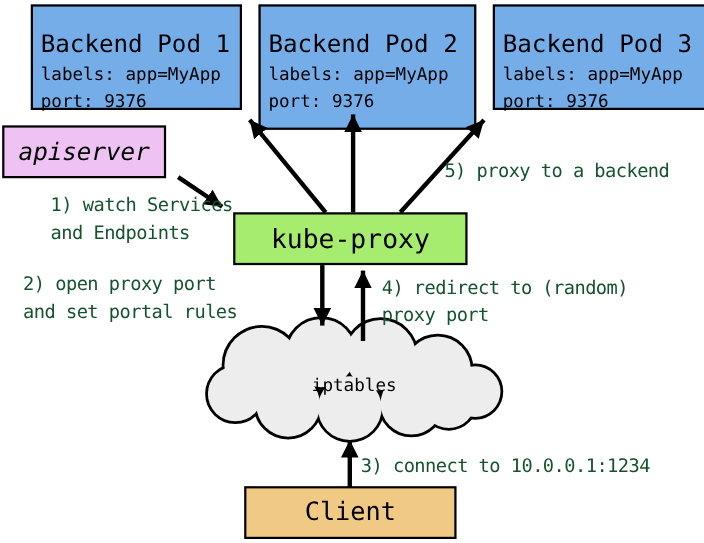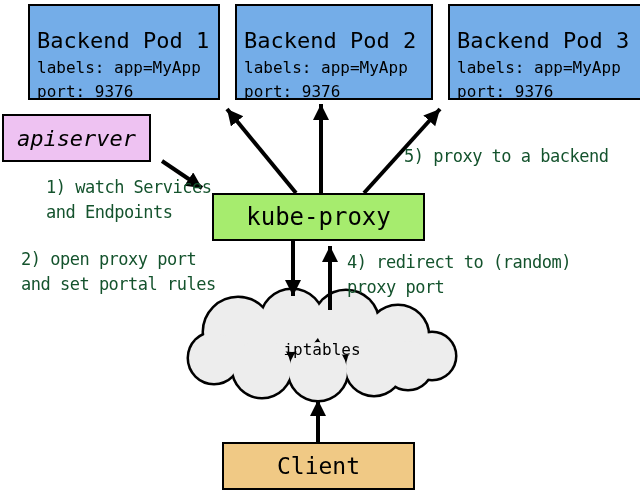--- a/index.html
+++ b/index.html
@@ -91,21 +91,21 @@
 <body>
 
 <div class="canvas">
 
   <div class="box pod" style="left:28px; top:4px; width:192px; height:96px;">
     <div class="pod-title">Backend Pod 1</div>
     <div class="pod-line">labels: app=MyApp</div>
     <div class="pod-line">port: 9376</div>
   </div>
 
-  <div class="box pod" style="left:235px; top:4px; width:198px; height:96px;">
+  <div class="box pod" style="left:235px; top:4px; width:198px; height:114px;">
     <div class="pod-title">Backend Pod 2</div>
     <div class="pod-line">labels: app=MyApp</div>
     <div class="pod-line">port: 9376</div>
   </div>
 
   <div class="box pod" style="left:448px; top:4px; width:227px; height:96px;">
     <div class="pod-title">Backend Pod 3</div>
     <div class="pod-line">labels: app=MyApp</div>
     <div class="pod-line">port: 9376</div>
   </div>
@@ -172,20 +172,23 @@
   <div class="note note-1">
     <div>1) watch Services</div>
     <div>and Endpoints</div>
   </div>
 
   <div class="note note-2">
     <div>2) open proxy port</div>
     <div>and set portal rules</div>
   </div>
 
+  <div class="note note-3">
+    <div>3) connect to 10.0.0.1:1234</div>
+  </div>
 
   <div class="note note-4">
     <div>4) redirect to (random)</div>
     <div>proxy port</div>
   </div>
 
   <div class="note note-5">
     <div>5) proxy to a backend</div>
   </div>
 

